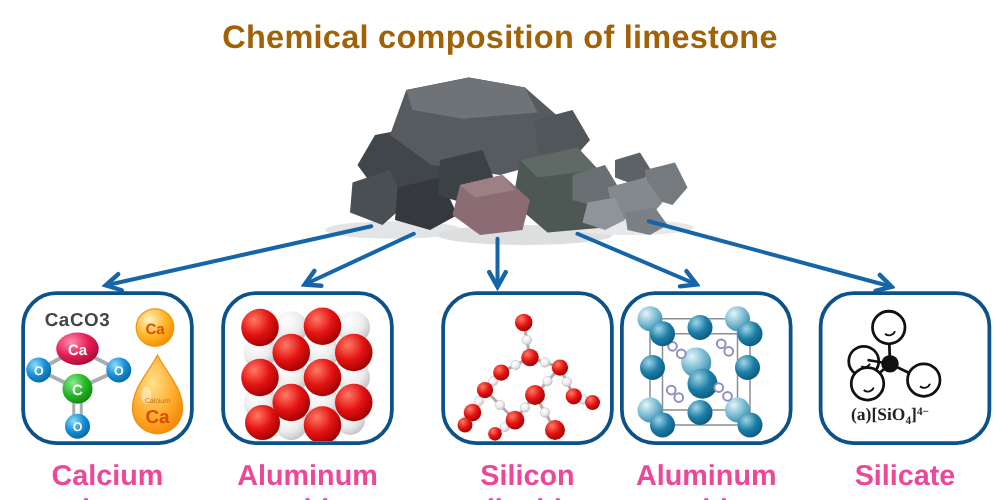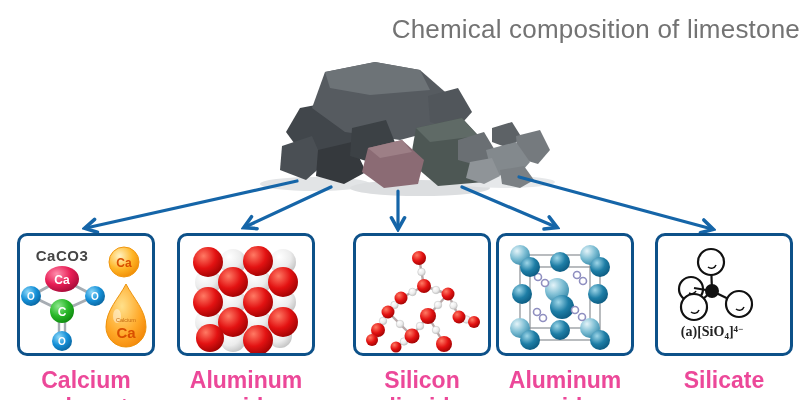--- a/index.html
+++ b/index.html
@@ -1,23 +1,23 @@
 <!DOCTYPE html>
 <html><head>
 <meta charset="utf-8">
 <style>
   html,body{margin:0;padding:0;background:#fff;}
   .stage{position:relative;width:800px;height:400px;background:#ffffff;
          font-family:"Liberation Sans",sans-serif;overflow:hidden;}
-  .title{position:absolute;top:14px;left:0;width:100%;text-align:right;
-         font-size:26px;font-weight:400;color:#737373;letter-spacing:.2px;}
+  .title{position:absolute;top:14px;left:0;width:100%;text-align:center;
+         font-size:26px;font-weight:700;color:#a16207;letter-spacing:.2px;}
   .bg-svg{position:absolute;left:0;top:0;}
   .col{position:absolute;top:233px;width:160px;}
   .card{width:138px;height:123px;margin:0 auto;border:3px solid #0d5189;
-        border-radius:10px;background:#fff;box-sizing:border-box;overflow:hidden;}
+        border-radius:28px;background:#fff;box-sizing:border-box;overflow:hidden;}
   .card svg{display:block;}
   .caption{margin-top:11px;text-align:center;font-size:23px;font-weight:600;color:#ec4899;}
   .c1{left:6px}.c2{left:166px}.c3{left:342px}.c4{left:485px}.c5{left:644px}
 </style>
 </head>
 <body>
 
 <div class="stage">
 
   <div class="title">Chemical composition of limestone</div>

